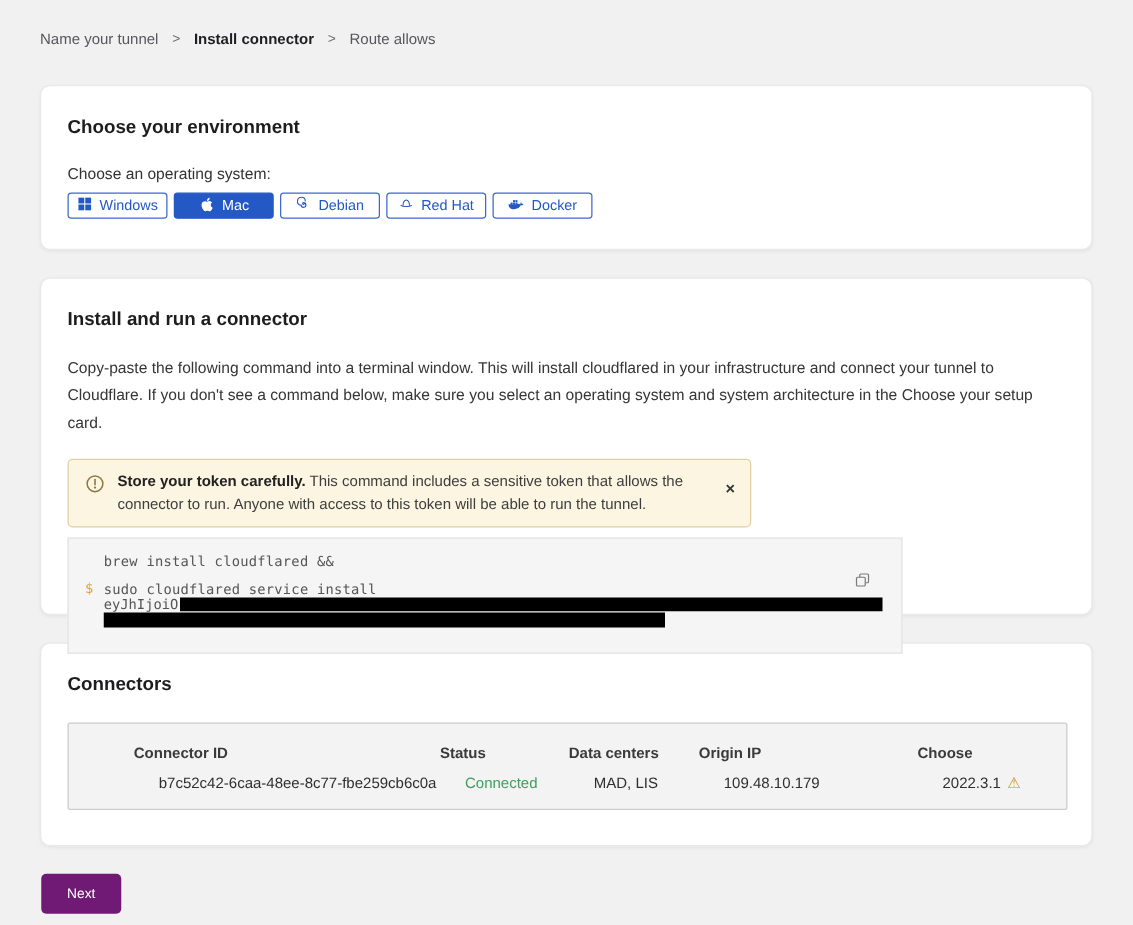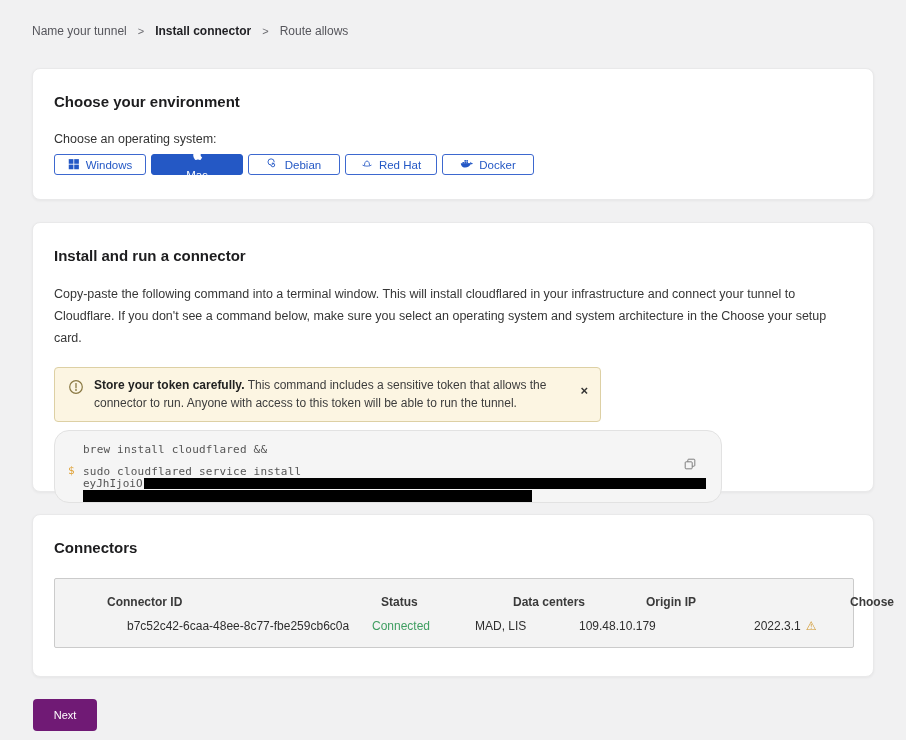--- a/index.html
+++ b/index.html
@@ -27,63 +27,63 @@
   }
   .card-title { font-size:15px; font-weight:bold; color:#1d1d1f; }
   #env-card { margin-top:30px; height:132px; }
   #install-card { margin-top:22px; height:270px; }
   #connectors-card { margin-top:22px; height:163px; }
 
   
   .os-label { margin-top:22px; font-size:12.5px; color:#333; }
   .os-row { display:flex; gap:5px; margin-top:8px; }
   .os-btn {
-    width:92px; height:21px;
+    width:80px; height:21px;
     display:flex; align-items:center; justify-content:center; gap:6px;
     background:#fff; border:1px solid #3d68cf; border-radius:3px;
     color:#2458c5; font-size:11.5px; font-family:inherit; cursor:pointer;
   }
-  .os-btn.selected { background:#2458c5; border-color:#2458c5; color:#fff;flex-direction:column; }
+  .os-btn.selected { background:#2458c5; border-color:#2458c5; color:#fff; }
   .os-btn svg { flex:0 0 auto; }
 
   
   .description { margin-top:20px; font-size:12.5px; line-height:1.75; color:#363636; max-width:795px; }
   .alert {
     margin-top:17px; width:547px; min-height:46px;
     background:#fcf5e2; border:1px solid #ddd0a4; border-radius:4px;
     display:flex; align-items:flex-start; padding:8px 12px 8px 13px;
   }
   .alert-icon { margin-top:3px; flex:0 0 16px; }
   .alert-text { margin-left:10px; font-size:12px; line-height:1.55; color:#3d3d3d; flex:1 1 auto; padding-right:14px; }
   .alert-text b { color:#222; }
   .alert-close { border:none; background:none; color:#333; font-size:13px; font-weight:bold; cursor:pointer; margin-top:8px; line-height:1; }
 
   .codeblock {
     position:relative;
-    margin-top:8px; width:668px; height:73px;
-    background:#f5f5f5; border:1px solid #e2e2e2; border-radius:15px;
+    margin-top:8px; width:668px; height:93px;
+    background:#f5f5f5; border:1px solid #e2e2e2; border-radius:0;
     font-family:"DejaVu Sans Mono","Liberation Mono",monospace;
     font-size:11px; color:#555; padding:12px 0 16px 28px;
   }
   .code-line1 { letter-spacing:.2px; }
   .code-prompt { position:absolute; left:13px; top:33px; color:#e0a43c; }
   .code-line2 { margin-top:9px; letter-spacing:.2px; }
   .code-line3 { display:flex; align-items:center; height:12px; }
   .redact-bar-1 { width:562px; height:11px; background:#000; margin-left:1px; }
   .redact-bar-2 { width:449px; height:12px; background:#000; }
   .copy-btn { position:absolute; right:24px; top:26px; background:none; border:none; cursor:pointer; padding:0; }
 
   
   .table {
     margin-top:22px; width:800px; height:70px;
     background:#f3f3f3; border:1px solid #cbcbcb; border-radius:2px;
     padding:16px 0 0 52px; font-size:12px;
   }
   .t-row { display:grid; grid-template-columns:245px 103px 104px 175px 1fr; align-items:center; }
-  .t-head { font-weight:bold; color:#3a3a3a;gap:29px; }
+  .t-head { font-weight:bold; color:#3a3a3a; }
   .t-data { margin-top:10px; color:#2e2e2e;padding-left:20px; }
   .status-connected { color:#3f9e61; }
   .version-cell { display:flex; align-items:center; gap:5px; }
   .warn-glyph { color:#cf9325; font-size:12px; }
 
   
   .next-btn {
     margin:22px 0 0 1px; width:64px; height:32px;
     background:#701a75; color:#fff; border:none; border-radius:4px;
     font-size:11px; font-family:inherit; cursor:pointer;

